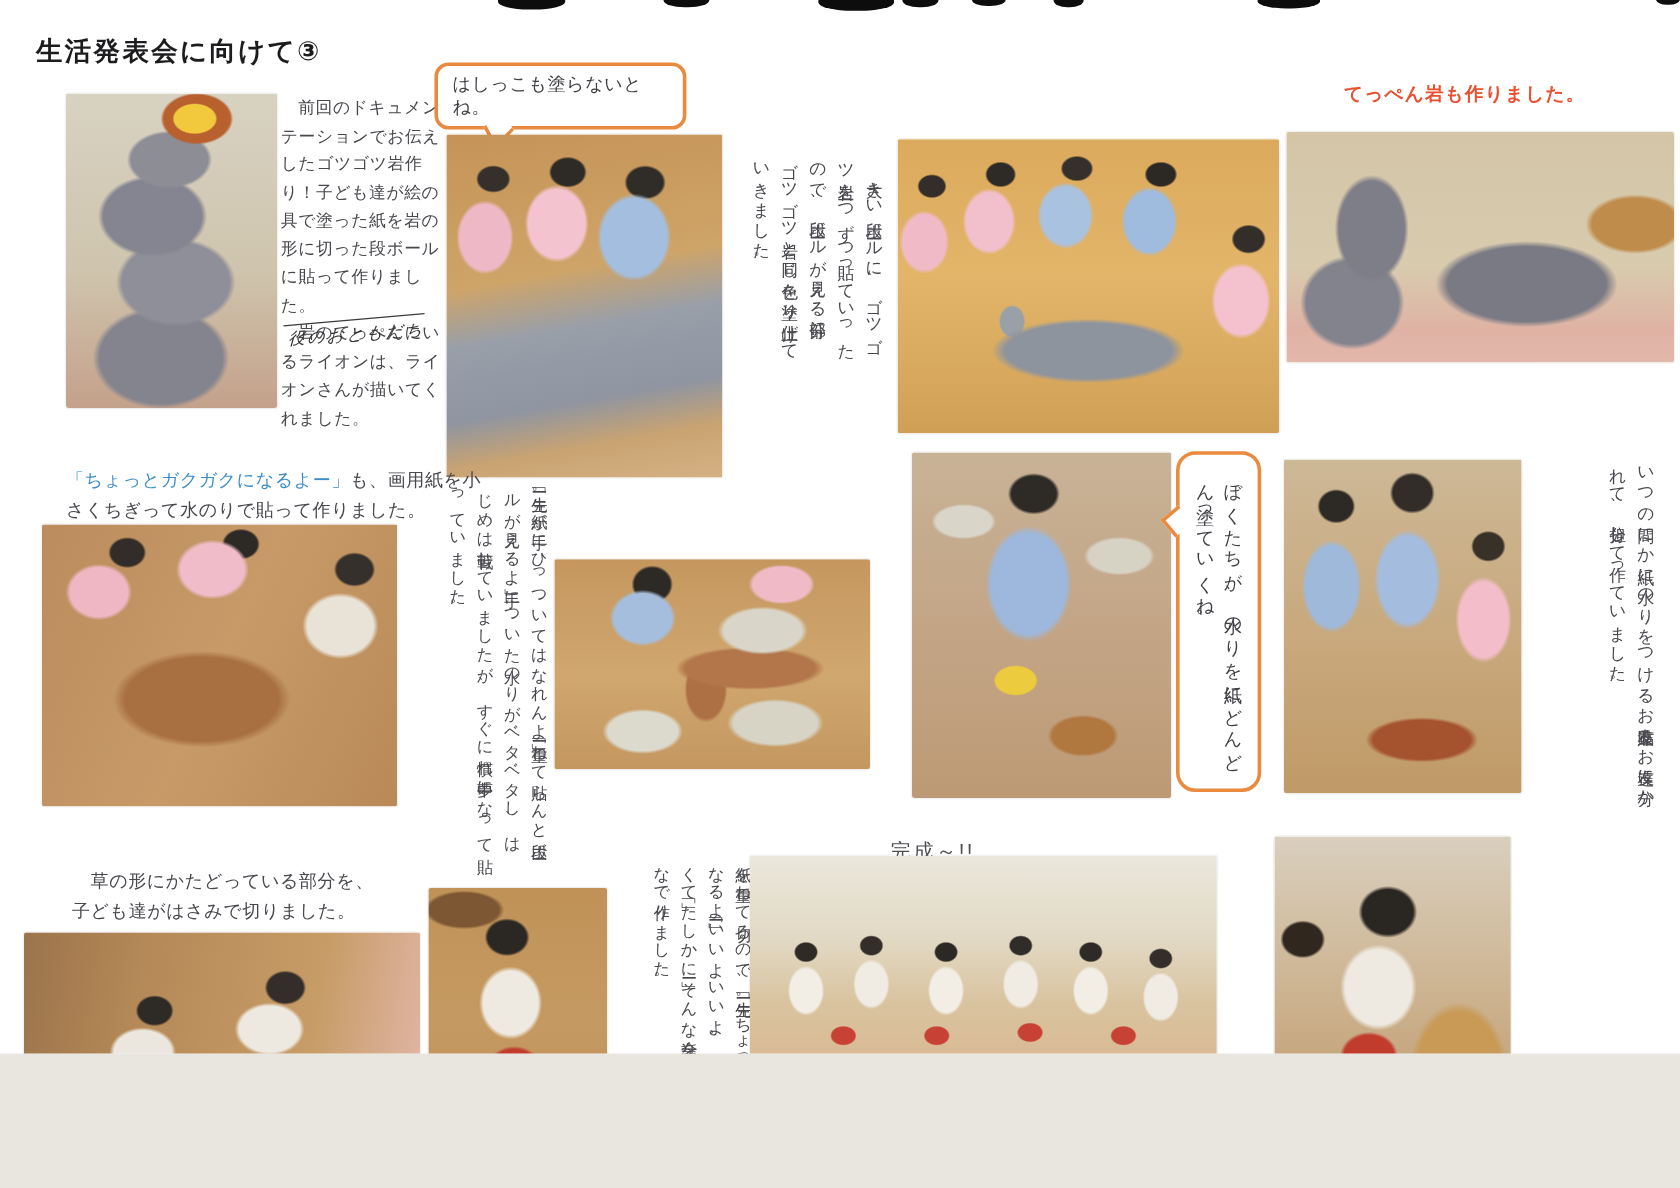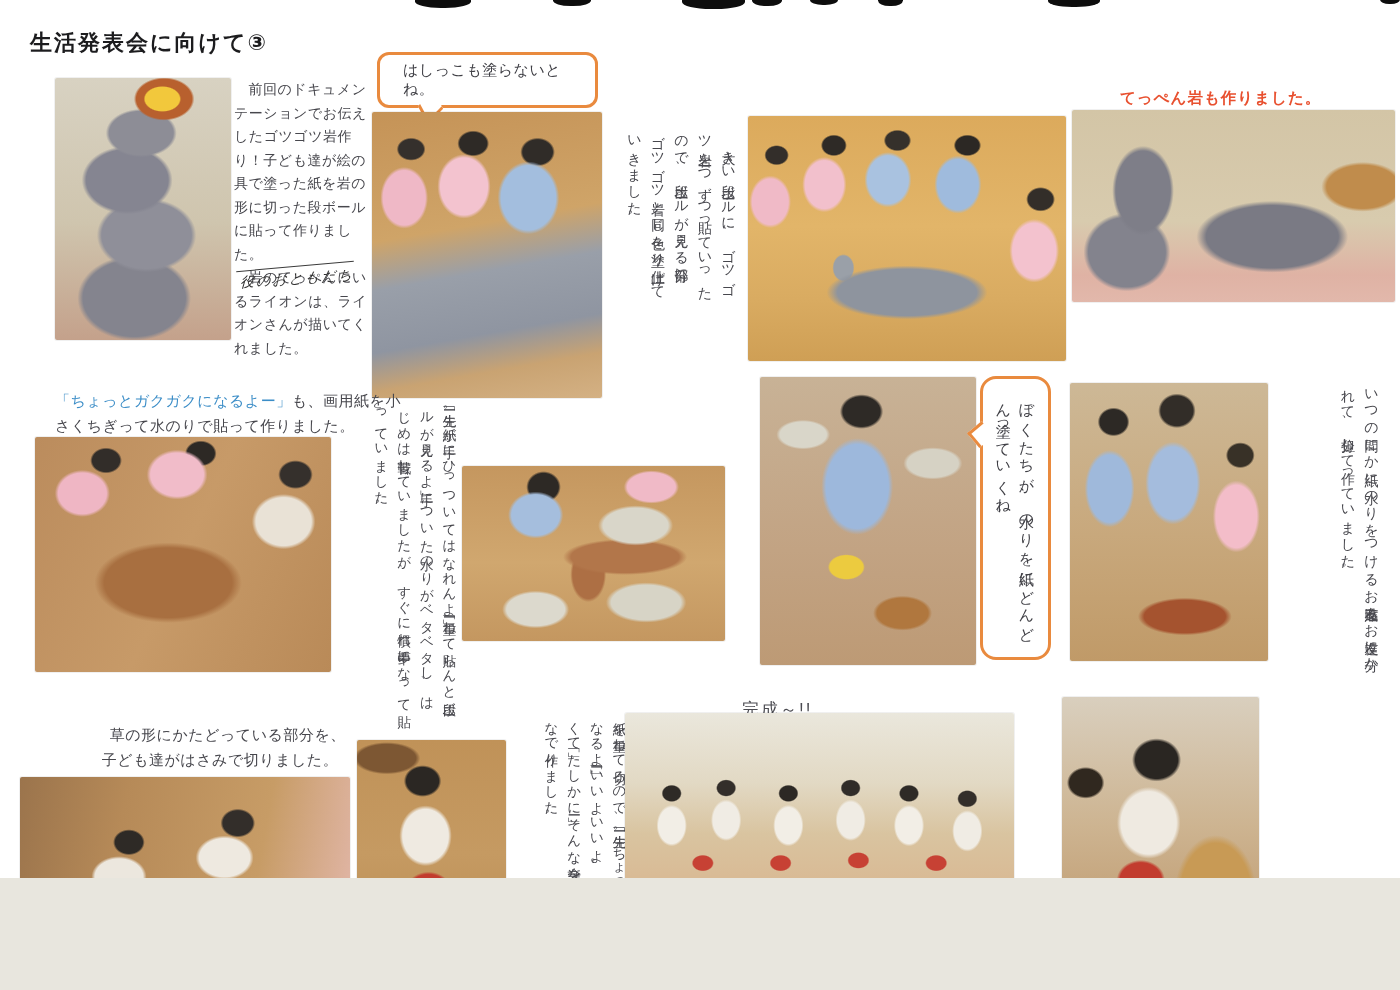--- a/index.html
+++ b/index.html
@@ -164,33 +164,33 @@
 
   <h1 class="title">生活発表会に向けて③</h1>
 
   <div class="ph ph1" style="left:55px;top:78px;width:176px;height:262px;" aria-label="段ボールのゴツゴツ岩の塔と、てっぺんの紙のライオン"></div>
 
   <p class="t pre" style="left:234px;top:78px;width:140px;">　前回のドキュメンテーションでお伝えしたゴツゴツ岩作り！子ども達が絵の具で塗った紙を岩の形に切った段ボールに貼って作りました。
 　岩のてっぺんにいるライオンは、ライオンさんが描いてくれました。</p>
   <div class="handline" style="left:236px;top:266px;"></div>
   <div class="handwriting" style="left:240px;top:270px;">役のおともだち</div>
 
-  <div class="bubble" style="left:377px;top:52px;width:204px;padding-left:11px;">
+  <div class="bubble" style="left:362px;top:52px;width:204px;">
     <span class="txt">はしっこも塗らないとね。</span>
     <i class="tail down" style="left:40px;bottom:-13px;"></i>
   </div>
 
   <div class="ph ph2" style="left:372px;top:112px;width:230px;height:286px;" aria-label="灰色の段ボール岩を絵の具で塗る子ども達"></div>
 
   <p class="t v" style="left:598px;top:126px;height:168px;width:142px;">　大きい段ボールに、ゴツゴツ岩を一つずつ貼っていったので、段ボールが見える部分に、ゴツゴツ岩と同じ色を塗り仕上げていきました。</p>
 
 
   <div class="ph ph3" style="left:748px;top:116px;width:318px;height:245px;" aria-label="大きい段ボールのまわりでみんなで塗る子ども達"></div>
 
-  <div class="cap-red" style="left:1120px;top:88px;">てっぺん岩も作りました。</div>
+  <div class="cap-red" style="left:1120px;top:68px;">てっぺん岩も作りました。</div>
 
   <div class="ph ph4" style="left:1072px;top:110px;width:323px;height:192px;" aria-label="教室に置かれた灰色のてっぺん岩"></div>
 
   <p class="t" style="left:55px;top:388px;width:348px;font-size:15px;"><span class="blue">「ちょっとガクガクになるよー」</span><span>も、画用紙を小さくちぎって水のりで貼って作りました。</span></p>
 
   <div class="ph ph5" style="left:35px;top:437px;width:296px;height:235px;" aria-label="床で紙をちぎって貼る子ども達"></div>
 
   <p class="t v" style="left:338px;top:402px;height:315px;width:122px;font-size:13.5px;">「先生ー。紙が手にひっついてはなれんよー」「重ねて貼らんと段ボールが見えるよ」手についた水のりがベタベタし、はじめは苦戦していましたが、すぐに慣れ夢中になって貼っていました。</p>
 
   <div class="ph ph6" style="left:462px;top:466px;width:263px;height:175px;" aria-label="新聞紙の上で段ボールに茶色い紙を貼る子ども達"></div>
@@ -199,21 +199,21 @@
 
   <div class="bubble vert" style="left:980px;top:376px;">
     <span class="txt">ぼくたちが、水のりを紙にどんどん塗っていくね。</span>
     <i class="tail left" style="left:-12px;top:46px;"></i>
   </div>
 
   <div class="ph ph8" style="left:1070px;top:383px;width:198px;height:278px;" aria-label="ちぎった紙を分け合う子ども達"></div>
 
   <p class="t v" style="left:1283px;top:380px;height:300px;width:100px;">いつの間にか紙に水のりをつけるお友達貼るお友達に分かれて、分担して作っていました。</p>
 
-  <p class="t pre" style="left:60px;top:722px;width:320px;font-size:15px;text-align:center;">　草の形にかたどっている部分を、
+  <p class="t pre" style="left:60px;top:722px;width:320px;font-size:15px;">　草の形にかたどっている部分を、
 子ども達がはさみで切りました。</p>
 
   <div class="ph ph9" style="left:20px;top:777px;width:330px;height:192px;" aria-label="床で段ボールをはさみで切る子ども達"></div>
 
   <div class="ph ph10" style="left:357px;top:740px;width:149px;height:228px;" aria-label="はさみで紙を切る女の子"></div>
 
   <p class="t v" style="left:508px;top:712px;height:274px;width:122px;font-size:13.5px;">紙を重ねて切るので、「先生ー。ちょっとガクガクになるよー」「いいよいいよ。そのほうが草っぽくて」「たしかにー」そんな会話をしながら草もみんなで作りました。</p>
 
   <div class="cap-done" style="left:742px;top:698px;">完成～!!</div>
 

